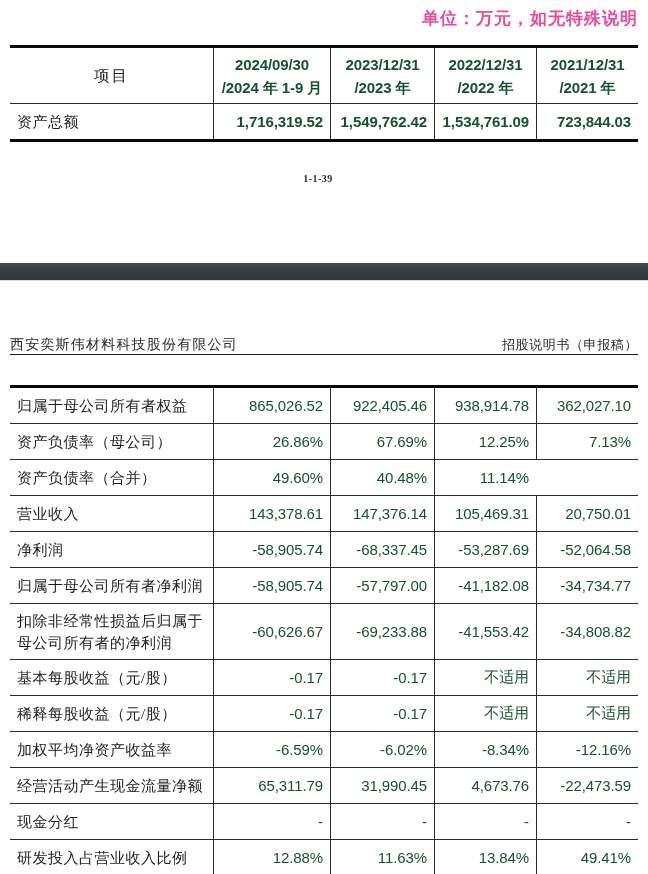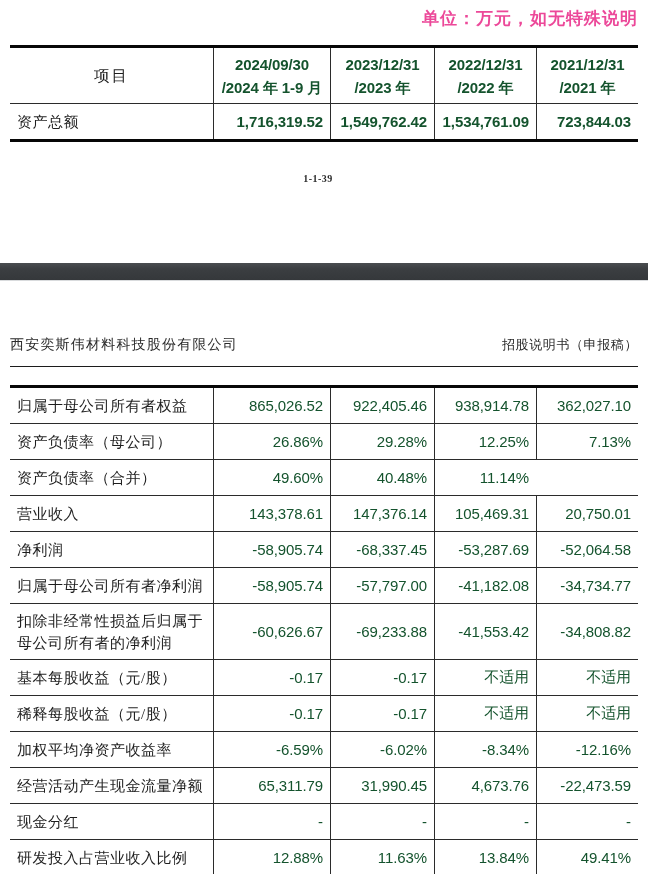--- a/index.html
+++ b/index.html
@@ -55,21 +55,21 @@
   
   .page-gap {
     position:absolute; left:0; top:263px; width:648px; height:18px;
     background:linear-gradient(#4a4d50 0%, #3b3e41 35%, #35383b 100%);
     border-bottom:1px solid #d9dbdd;
   }
   
   .p2-header {
     position:absolute; top:336px; left:10px; width:628px;
     display:flex; justify-content:space-between; align-items:flex-end;
-    padding-bottom:12px; border-bottom:1.4px solid #1c1c1c;
+    padding-bottom:0; border-bottom:1.4px solid #1c1c1c;
   }
   .company-name { font-size:14px; letter-spacing:1.2px; color:#2a2a2a; }
   .doc-type { font-size:13px; letter-spacing:0.6px; color:#2a2a2a; }
 </style>
 </head>
 <body>
 
 <div class="unit-note">单位：万元，如无特殊说明</div>
 
 <div class="tbl" id="table1">
@@ -117,21 +117,21 @@
       <div class="trow">
         <div class="cell label-cell">归属于母公司所有者权益</div>
         <div class="cell value-cell">865,026.52</div>
         <div class="cell value-cell">922,405.46</div>
         <div class="cell value-cell">938,914.78</div>
         <div class="cell value-cell">362,027.10</div>
       </div>
       <div class="trow">
         <div class="cell label-cell">资产负债率（母公司）</div>
         <div class="cell value-cell">26.86%</div>
-        <div class="cell value-cell">29.28%</div>
+        <div class="cell value-cell">67.69%</div>
         <div class="cell value-cell">12.25%</div>
         <div class="cell value-cell">7.13%</div>
       </div>
       <div class="trow">
         <div class="cell label-cell">资产负债率（合并）</div>
         <div class="cell value-cell">49.60%</div>
         <div class="cell value-cell">40.48%</div>
         <div class="cell value-cell">11.14%</div>
       </div>
       <div class="trow">

